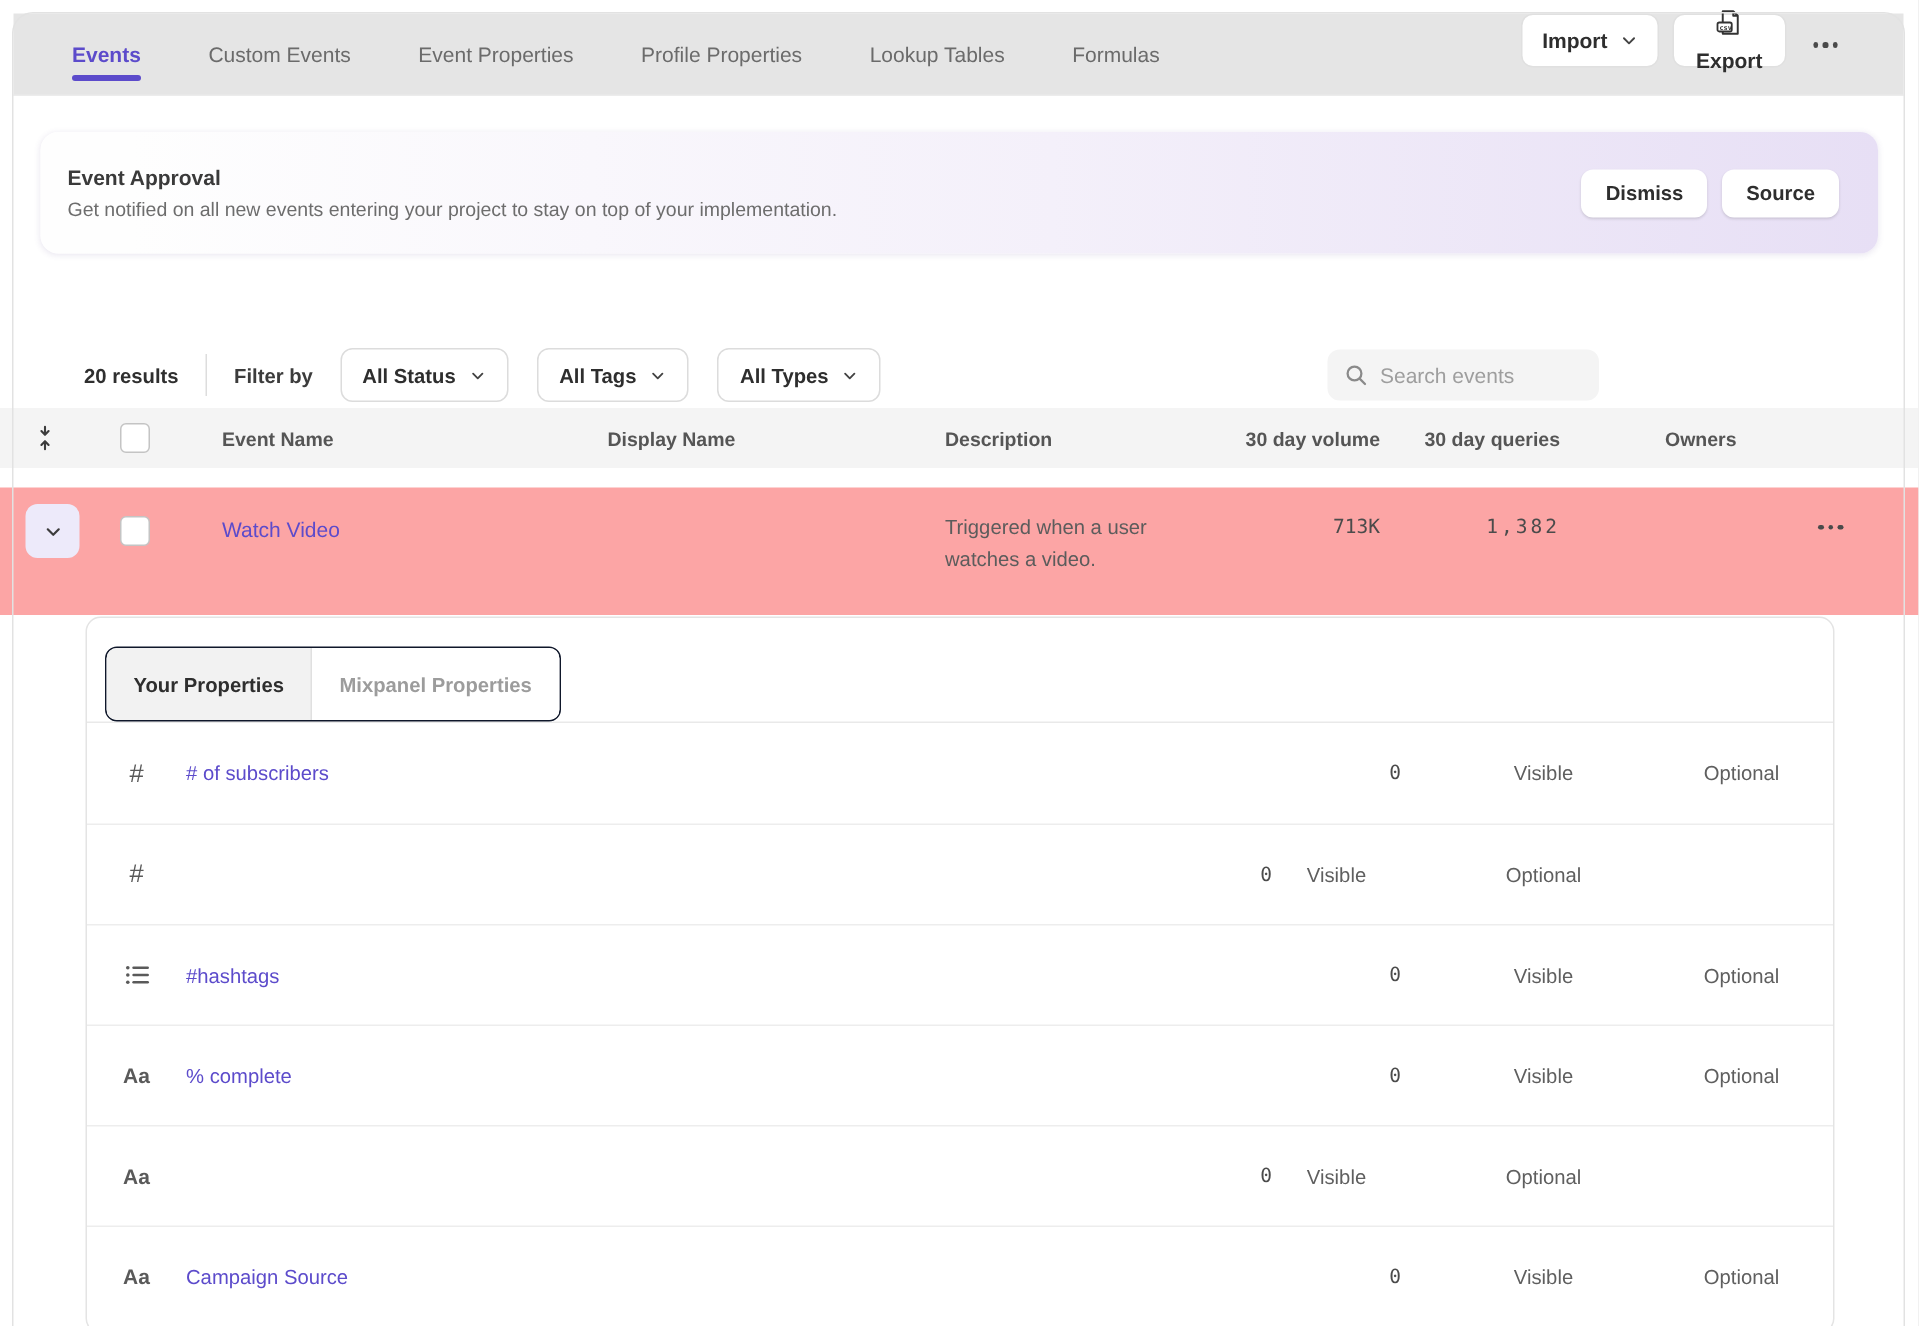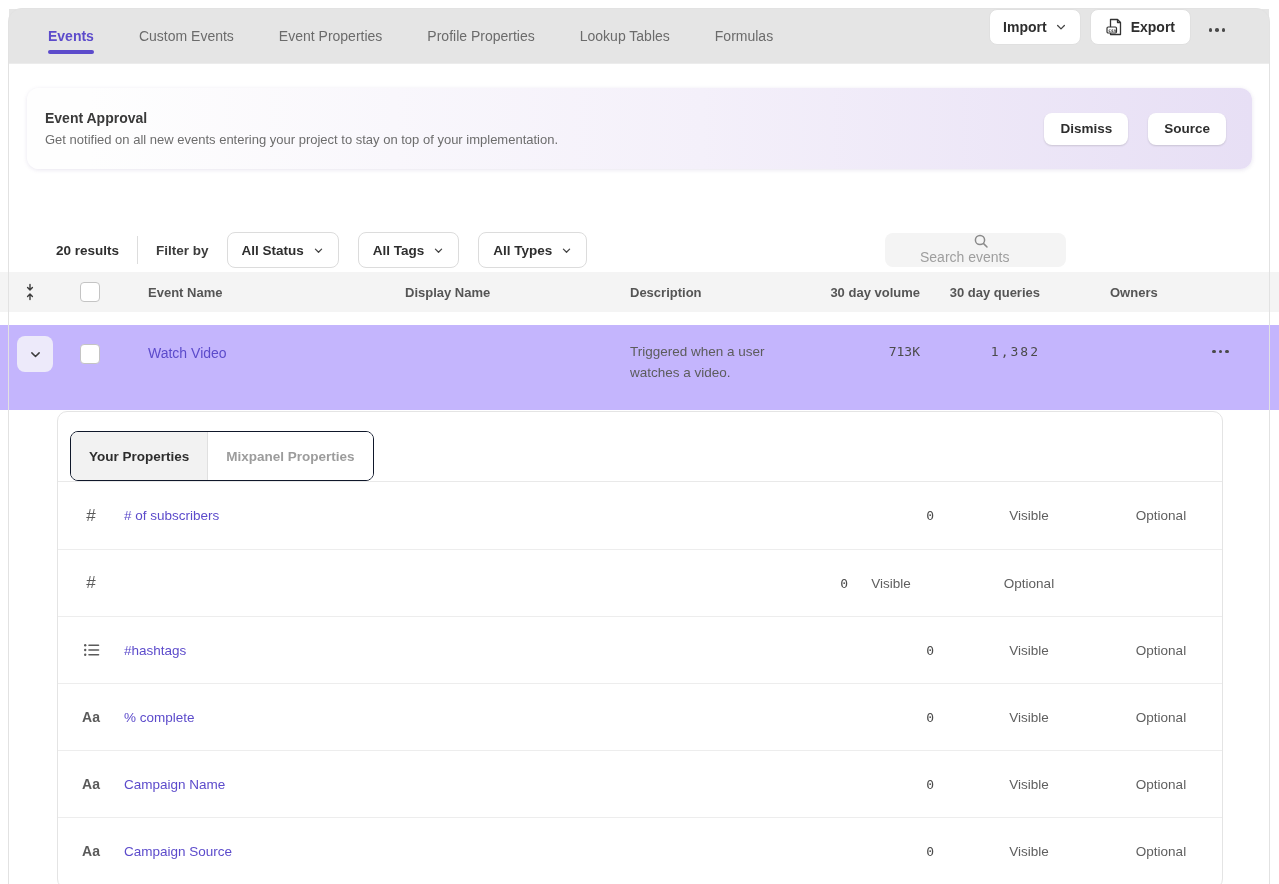--- a/index.html
+++ b/index.html
@@ -28,35 +28,35 @@
     content:""; position:absolute; left:0; right:0; bottom:-10px;
     height:4px; border-radius:3px; background:#5c4bcb;
   }
   .nav-actions { margin-left:auto; display:flex; align-items:center; gap:9px; }
   .btn {
     display:inline-flex; align-items:center; justify-content:center;
     height:36px; background:#fff; border:1px solid #e0e0e0; border-radius:8px;
     font-size:14px; font-weight:600; color:#2e2e2e; cursor:pointer; font-family:inherit;
   }
   .btn-import { padding:0 13px; gap:8px; }
-  .btn-export { padding:0 15px; gap:8px; }
+  .btn-export { padding:0 15px; gap:8px;flex-direction:column; }
   .btn-more { border:none; background:transparent; width:34px; height:36px; }
   .dots { display:inline-flex; gap:3px; align-items:center; }
   .dots i { width:3.5px; height:3.5px; border-radius:50%; background:#4a4a4a; }
   
   .banner {
     position:absolute; left:27px; top:88px; width:1225px; height:81px;
     border-radius:12px; display:flex; align-items:center;
     padding:0 26px 0 18px;
     background:linear-gradient(90deg,#fefefe 5%,#f4f0fa 55%,#e7dff5 100%);
     box-shadow:0 1px 4px rgba(90,70,140,.14);
   }
   .banner-title { font-size:14px; font-weight:700; color:#3a3a3a; margin-bottom:6px; }
   .banner-desc { font-size:13px; color:#6d6d6d; }
-  .banner-actions { margin-left:auto; display:flex; gap:20px;justify-content:flex-end; }
+  .banner-actions { margin-left:auto; display:flex; gap:10px;justify-content:flex-end; }
   .btn-soft {
     height:32px; padding:0 16px; border:none; border-radius:8px; background:#fff;
     font-size:13.5px; font-weight:600; color:#2e2e2e; cursor:pointer; font-family:inherit;
     box-shadow:0 1px 2px rgba(0,0,0,.14);
   }
   
   .toolbar {
     position:absolute; left:0; top:232px; width:1086px; height:36px;
     display:flex; align-items:center; padding-left:56px;
   }
@@ -64,21 +64,21 @@
   .toolbar-divider { width:1px; height:28px; background:#ddd; margin:0 18px; }
   .filter-by { font-size:13.5px; font-weight:600; color:#3c3c3c; margin-right:18px; }
   .pill {
     display:inline-flex; align-items:center; gap:9px; height:36px; padding:0 14px;
     border:1px solid #dcdcdc; border-radius:8px; background:#fff;
     font-size:13.5px; font-weight:600; color:#2e2e2e; cursor:pointer; font-family:inherit;
   }
   .pill + .pill { margin-left:19px; }
   .search-box {
     position:absolute; right:20px; top:1px; width:181px; height:34px;
-    background:#f4f4f4; border-radius:8px; display:flex; align-items:center; padding-left:11px;flex-direction:column;
+    background:#f4f4f4; border-radius:8px; display:flex; align-items:center; padding-left:11px;
   }
   .search-box input {
     border:none; background:transparent; outline:none; font-family:inherit;
     font-size:14px; color:#3c3c3c; width:130px; margin-left:8px;
   }
   .search-box input::placeholder { color:#9e9e9e; }
   
   .tbl-grid {
     display:grid;
     grid-template-columns:64px 64px 257px 225px 210px 100px 120px 150px 1fr;
@@ -91,21 +91,21 @@
   .cell-pad { padding-left:20px; }
   .cell-right { text-align:right; }
   .cell-owners { padding-left:70px; }
   .checkbox {
     width:20px; height:20px; border:1px solid #c4c4c4; border-radius:4px;
     background:#fff; display:inline-block; cursor:pointer; margin-left:16px;
   }
   .collapse-btn { background:transparent; border:none; cursor:pointer; margin-left:22px; height:20px; }
   .event-row {
     position:absolute; left:0; top:325px; width:1279px; height:85px;
-    background:#c4b5fd; align-items:start;
+    background:#fca5a5; align-items:start;
   }
   .expander {
     width:36px; height:36px; border:none; border-radius:8px; background:#edeafa;
     display:flex; align-items:center; justify-content:center; cursor:pointer;
     margin:11px 0 0 17px;
   }
   .event-link { padding-top:20px; font-size:14px; color:#5c4bcb; cursor:pointer; }
   .event-desc { padding-top:16px; font-size:13.5px; line-height:21px; color:#5c5c5c; width:170px; }
   .mono { font-family:"DejaVu Sans Mono", monospace; font-size:13px; color:#4b4b4b; }
   .num-cell { padding-top:19px; }
@@ -316,21 +316,20 @@
   <div class="prop-row">
     <span class="prop-icon glyph-text">Aa</span>
     <span class="prop-name">% complete</span>
     <span class="prop-count mono">0</span>
     <span class="prop-flag">Visible</span>
     <span class="prop-flag">Optional</span>
   </div>
 
   <div class="prop-row">
     <span class="prop-icon glyph-text">Aa</span>
-    <span class="prop-name">Campaign Name</span>
     <span class="prop-count mono">0</span>
     <span class="prop-flag">Visible</span>
     <span class="prop-flag">Optional</span>
   </div>
 
   <div class="prop-row">
     <span class="prop-icon glyph-text">Aa</span>
     <span class="prop-name">Campaign Source</span>
     <span class="prop-count mono">0</span>
     <span class="prop-flag">Visible</span>

